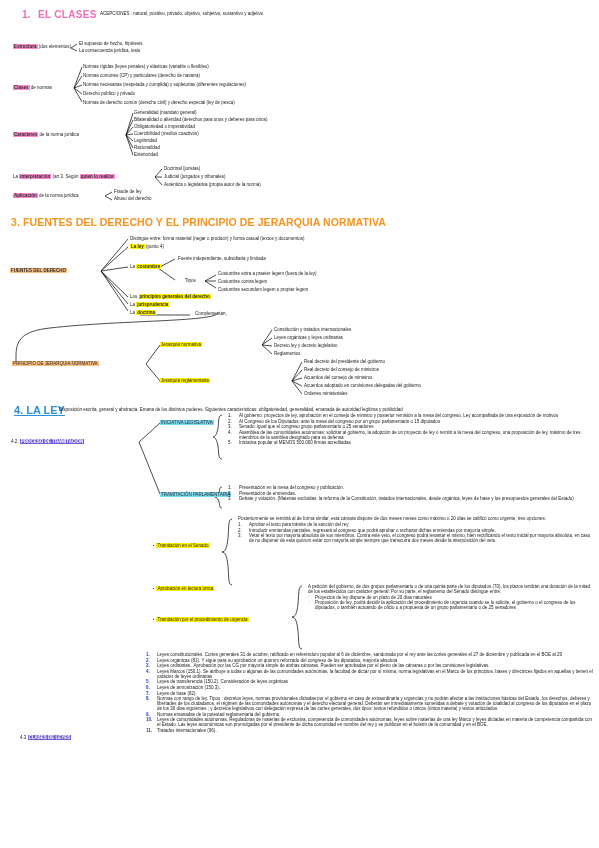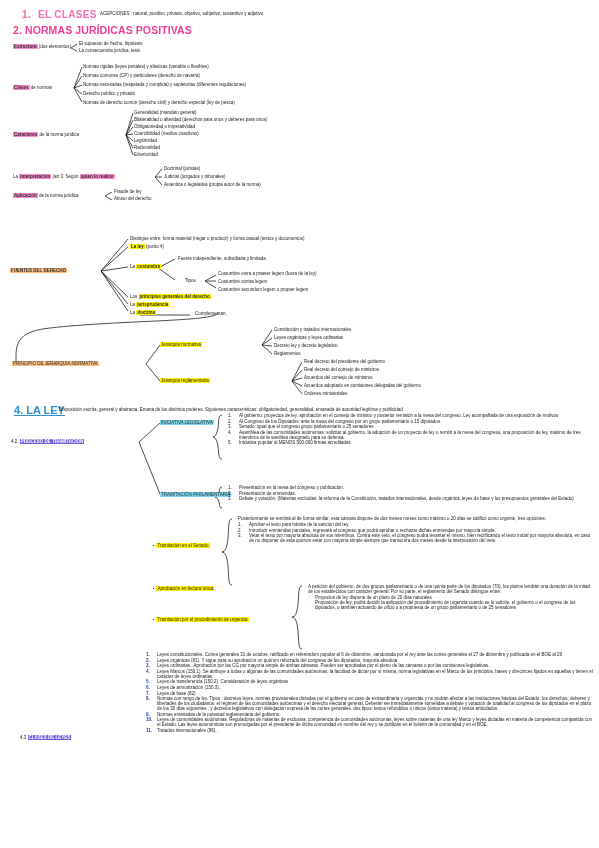--- a/index.html
+++ b/index.html
@@ -85,21 +85,20 @@
 
     <path d="M232,519 C228,519 229,527 228,538 C227,548 225,552 222,552 C225,552 227,556 228,566 C229,577 228,585 232,585"></path>
 
     <path d="M302,586 C298,586 299,594 298,604 C297,614 295,617 292,617 C295,617 297,621 298,631 C299,641 298,649 302,649"></path>
   </svg>
 
   <div class="t h-pink-lt" style="left:22px;top:9px;">1.</div>
   <div class="t h-pink-lt" style="left:38px;top:9px;">EL CLASES</div>
   <div class="t body45" style="left:100px;top:11px;">ACEPCIONES : natural, positivo, privado, objetivo, subjetivo, sustantivo y adjetivo</div>
 
-  <div class="t h-pink" style="left:13px;top:24px;">2. NORMAS JURÍDICAS POSITIVAS</div>
 
   <div class="t body45" style="left:13px;top:44px;"><span class="hl hl-pink">Estructura</span><span class="plain"> </span><span class="plain">(dos elementos)</span></div>
   <div class="t body45" style="left:79px;top:41px;">El supuesto de hecho, hipótesis</div>
   <div class="t body45" style="left:79px;top:48px;">La consecuencia jurídica, tesis</div>
 
   <div class="t body45" style="left:13px;top:85px;"><span class="hl hl-pink">Clases</span><span class="plain"> </span><span class="plain">de normas</span></div>
   <div class="t body45" style="left:83px;top:64px;">Normas rígidas (leyes penales) y elásticas (variable o flexibles)</div>
   <div class="t body45" style="left:83px;top:73px;">Normas comunes (CP) y particulares (derecho de navarra)</div>
   <div class="t body45" style="left:83px;top:82px;">Normas necesarias (respetada y cumplida) y supletorias (diferentes regulaciones)</div>
   <div class="t body45" style="left:83px;top:91px;">Derecho publico y privado</div>
@@ -116,20 +115,21 @@
 
   <div class="t body45" style="left:13px;top:174px;"><span class="plain">La </span><span class="hl hl-pink">interpretación</span><span class="plain"> (art 3. Según </span><span class="hl hl-pink">quien lo realice</span></div>
   <div class="t body45" style="left:164px;top:166px;">Doctrinal (juristas)</div>
   <div class="t body45" style="left:164px;top:174px;">Judicial (juzgados y tribunales)</div>
   <div class="t body45" style="left:164px;top:182px;">Auténtica o legislativa (propia autor de la norma)</div>
 
   <div class="t body45" style="left:13px;top:193px;"><span class="hl hl-pink">Aplicación</span><span class="plain"> </span><span class="plain">de la norma jurídica</span></div>
   <div class="t body45" style="left:114px;top:189px;">Fraude de ley</div>
   <div class="t body45" style="left:114px;top:196px;">Abuso del derecho</div>
 
+  <div class="t h-orange" style="left:11px;top:216px;">3. FUENTES DEL DERECHO Y EL PRINCIPIO DE JERARQUIA NORMATIVA</div>
 
   <div class="t body45" style="left:10px;top:268px;"><span class="hl hl-orange">FUENTES DEL DERECHO</span></div>
 
   <div class="t body45" style="left:130px;top:236px;">Distingue entre: forma material (negar o producir) y forma casual (textos y documentos)</div>
   <div class="t body45" style="left:130px;top:244px;"><span class="hl hl-yellow">La ley</span><span class="plain"> (punto 4)</span></div>
 
   <div class="t body45" style="left:130px;top:264px;"><span class="plain">La </span><span class="hl hl-yellow">costumbre</span></div>
   <div class="t body45" style="left:178px;top:256px;">Fuente independiente, subsidiaria y limitada</div>
   <div class="t body45" style="left:185px;top:278px;">Tipos</div>
   <div class="t body45" style="left:218px;top:271px;">Costumbre extra a praeter legem (fuera de la ley)</div>

